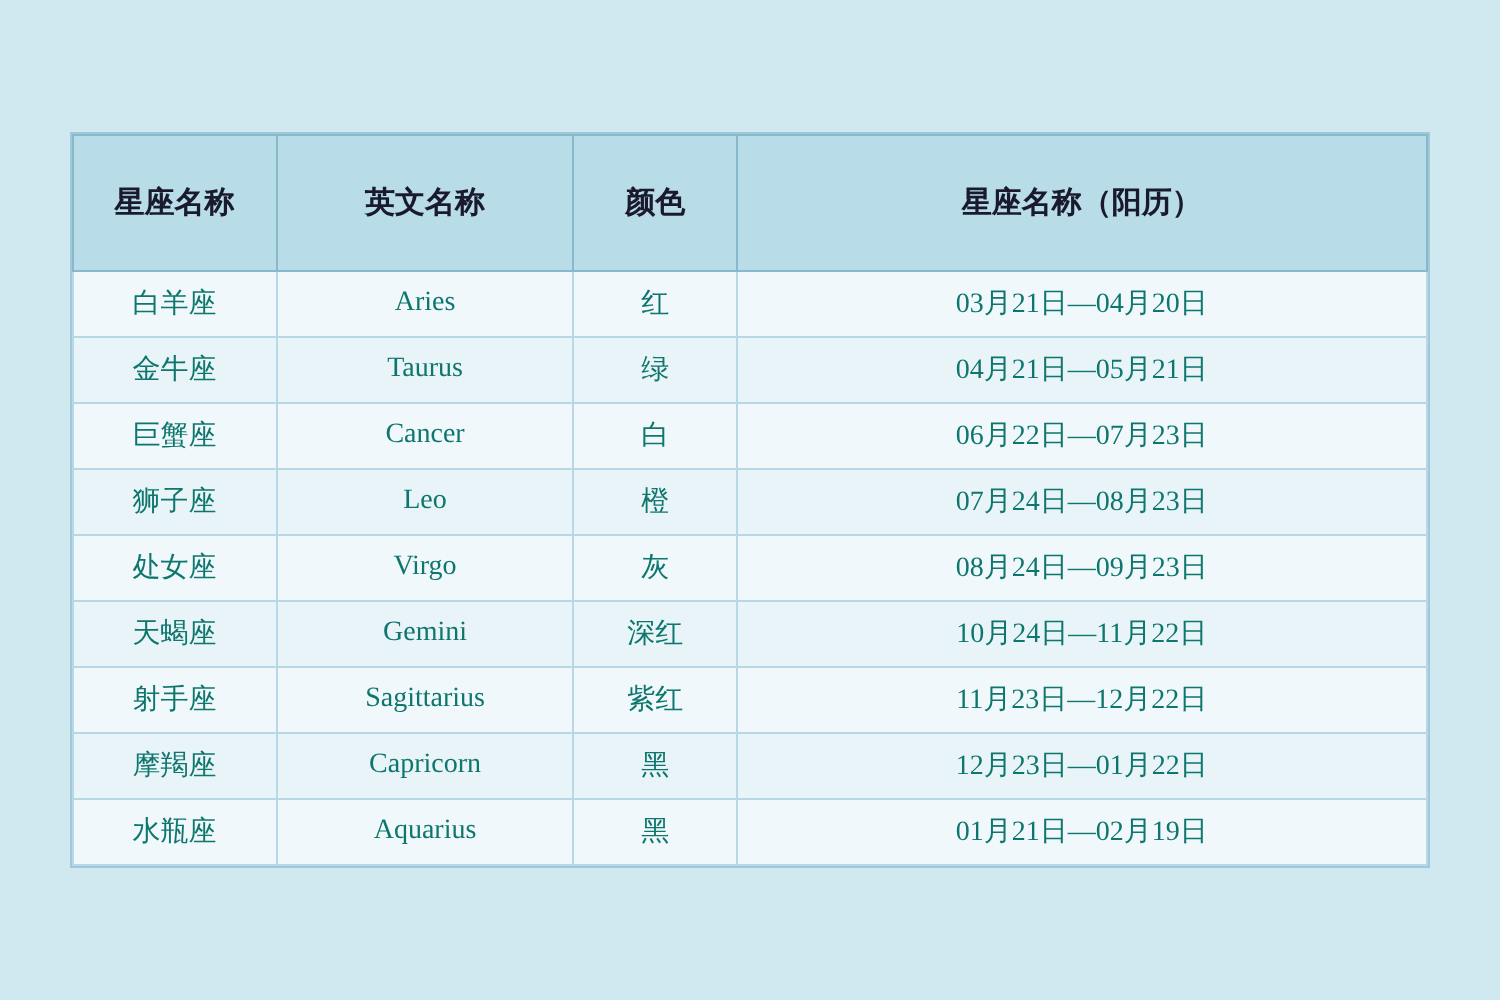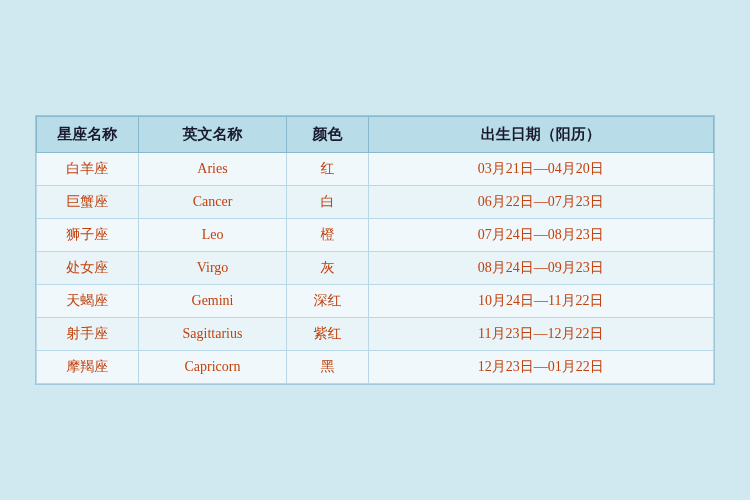--- a/index.html
+++ b/index.html
@@ -27,28 +27,28 @@
     table {
       width: 100%;
       border-collapse: collapse;
     }
 
     th {
       background-color: #b8dce8;
       color: #1a1a2e;
       font-weight: bold;
       font-size: 15px;
-      padding: 8px 6px;
+      padding: 24px 6px;
       text-align: center;
       border: 1px solid #88b8cc;
     }
 
     td {
       background-color: #f0f8fc;
-      color: #c2410c;
+      color: #0f766e;
       font-size: 14px;
       padding: 7px 6px;
       text-align: center;
       border: 1px solid #b8d8e8;
     }
 
     tr:nth-child(even) td {
       background-color: #e8f4f8;
     }
 
@@ -60,29 +60,35 @@
 </head>
 <body>
 
 <div class="table-container">
   <table>
     <thead>
       <tr>
         <th class="col-chinese">星座名称</th>
         <th class="col-english">英文名称</th>
         <th class="col-color">颜色</th>
-        <th class="col-date">出生日期（阳历）</th>
+        <th class="col-date">星座名称（阳历）</th>
       </tr>
     </thead>
     <tbody id="table-body">
     <tr>
           <td>白羊座</td>
           <td>Aries</td>
           <td>红</td>
           <td>03月21日—04月20日</td>
+        </tr>
+        <tr>
+          <td>金牛座</td>
+          <td>Taurus</td>
+          <td>绿</td>
+          <td>04月21日—05月21日</td>
         </tr>
         <tr>
           <td>巨蟹座</td>
           <td>Cancer</td>
           <td>白</td>
           <td>06月22日—07月23日</td>
         </tr>
         <tr>
           <td>狮子座</td>
           <td>Leo</td>
@@ -106,15 +112,21 @@
           <td>Sagittarius</td>
           <td>紫红</td>
           <td>11月23日—12月22日</td>
         </tr>
         <tr>
           <td>摩羯座</td>
           <td>Capricorn</td>
           <td>黑</td>
           <td>12月23日—01月22日</td>
         </tr>
+        <tr>
+          <td>水瓶座</td>
+          <td>Aquarius</td>
+          <td>黑</td>
+          <td>01月21日—02月19日</td>
+        </tr>
       </tbody>
   </table>
 </div>
 
 </body></html>

